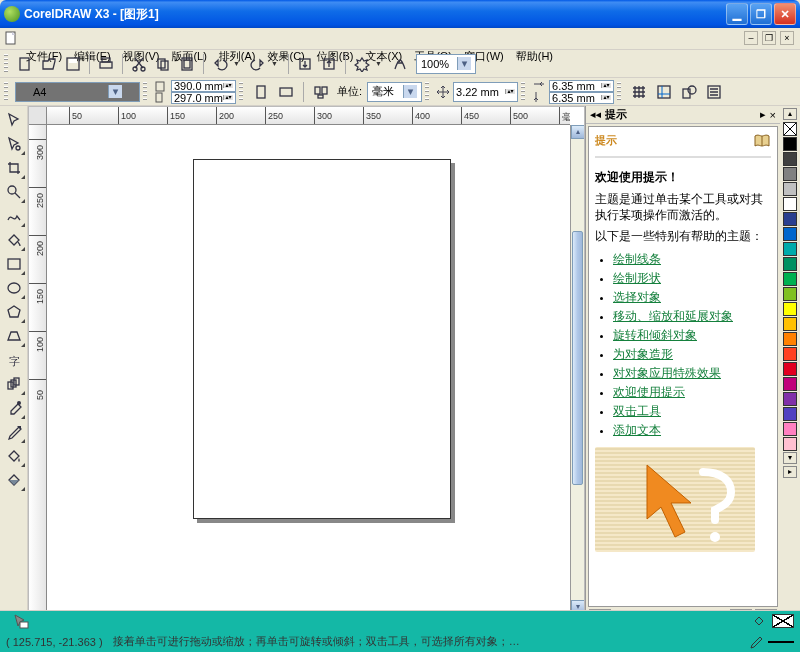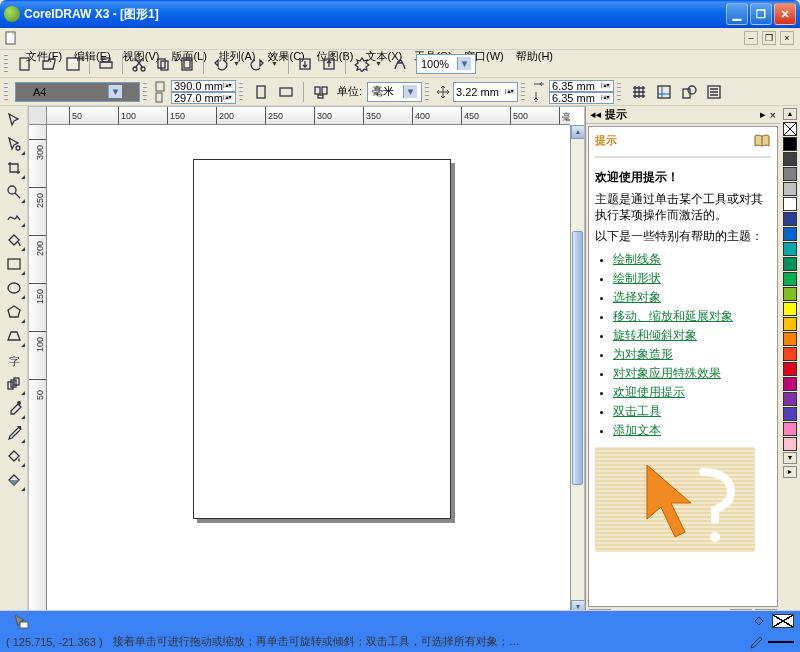--- a/index.html
+++ b/index.html
@@ -87,21 +87,21 @@
 .docker-footer .fbtn { width: 22px; height: 18px; border: 1px solid #999; background: linear-gradient(to bottom, #fff, #e8e8e0); font-size: 10px; text-align: center; line-height: 15px; }
 
 
 .palette { width: 20px; display: flex; flex-direction: column; align-items: center; padding-top: 2px; gap: 0; }
 .palette .sw-btn { width: 14px; height: 12px; border: 1px solid #888; background: #ece9d8; text-align: center; font-size: 8px; margin-bottom: 2px; line-height: 10px; }
 .palette .swatch { width: 14px; height: 14px; border: 1px solid #333; margin-bottom: 1px; }
 .palette .no-fill { background: #fff; position: relative; }
 .palette .no-fill::after { content: ''; position: absolute; inset: 0; background: linear-gradient(to top right, transparent 46%, #000 46% 54%, transparent 54%), linear-gradient(to top left, transparent 46%, #000 46% 54%, transparent 54%); }
 
 
-.statusbar { position: absolute; bottom: 0; left: 0; right: 0; height: 42px; background: #3b82f6; border-top: 1px solid #d4d0c8; display: flex; flex-direction: column; }
+.statusbar { position: absolute; bottom: 0; left: 0; right: 0; height: 42px; background: #14b8a6; border-top: 1px solid #d4d0c8; display: flex; flex-direction: column; }
 .status-row { flex: 1; display: flex; align-items: center; padding: 0 6px; gap: 10px; font-size: 11px; color: #333; }
 .status-row .icon-slot { width: 28px; display: flex; justify-content: center; }
 .status-row .fill-ind { margin-left: auto; display: flex; align-items: center; gap: 4px; }
 .fill-box { width: 22px; height: 14px; border: 1px solid #333; background: #fff; position: relative; }
 .fill-box.none::after { content: ''; position: absolute; inset: 0; background: linear-gradient(to top right, transparent 46%, #000 46% 54%, transparent 54%), linear-gradient(to top left, transparent 46%, #000 46% 54%, transparent 54%); }
 .pen-line { width: 26px; height: 2px; background: #000; }
 
 
 .ic { stroke: #334; stroke-width: 1.3; fill: none; }
 .icf { fill: #334; }

